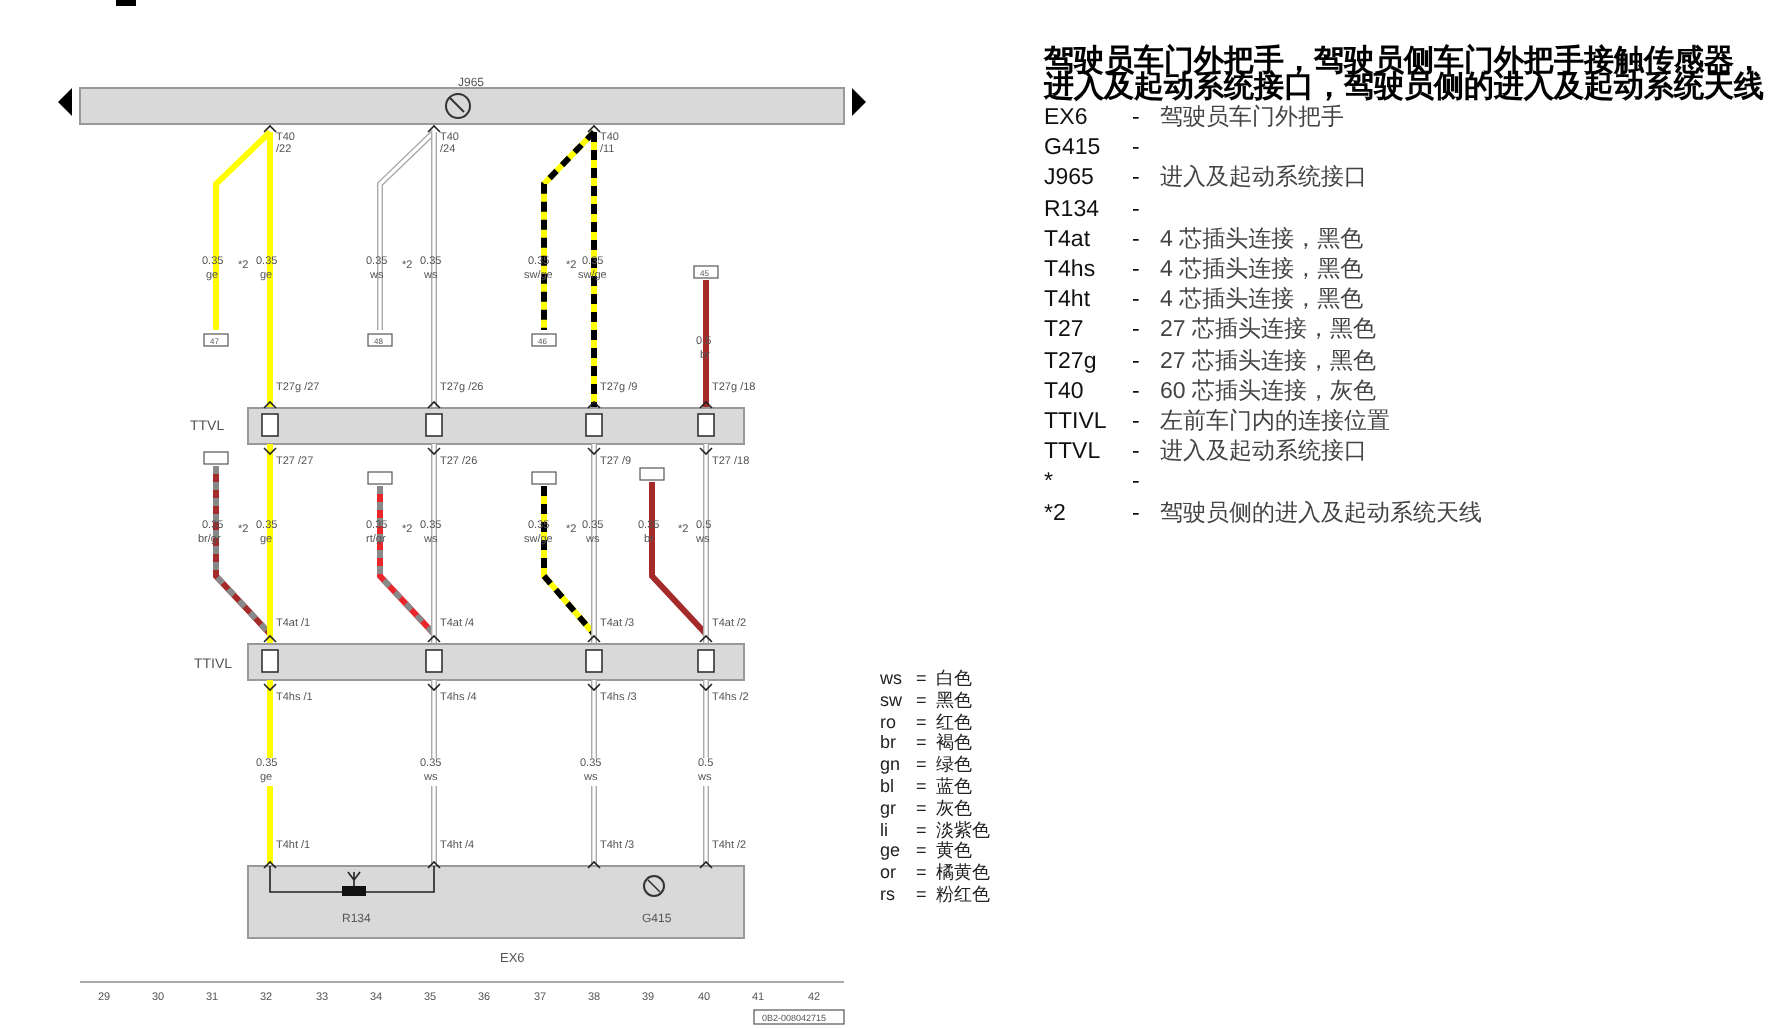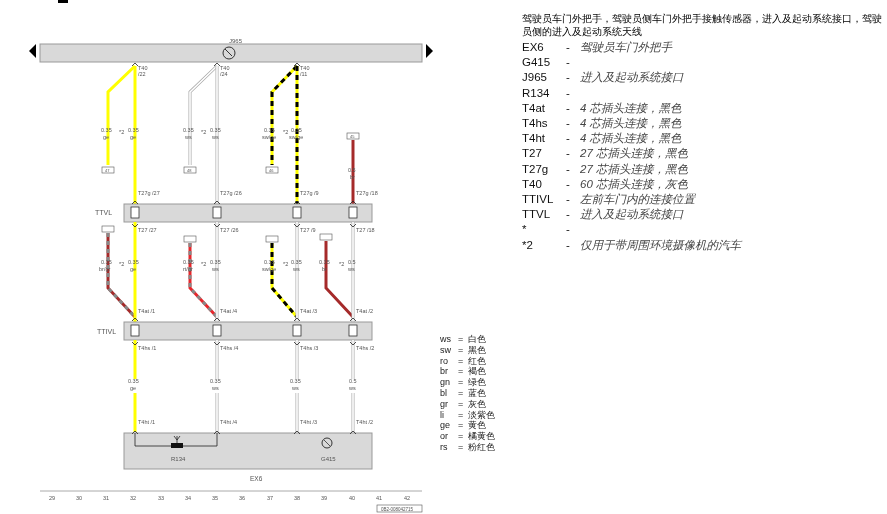--- a/index.html
+++ b/index.html
@@ -1,24 +1,24 @@
 <!DOCTYPE html>
 <html><head>
 <meta charset="utf-8">
 <style>
   html, body { margin:0; padding:0; background:#ffffff; }
   body { width:887px; height:514px; position:relative; overflow:hidden; font-family:"Liberation Sans", sans-serif; }
   #diagram { position:absolute; left:0; top:0; width:440px; height:514px; }
   #diagram text { font-family:"Liberation Sans", sans-serif; fill:#555; }
   .legend { position:absolute; left:522px; top:8px; width:360px; font-family:"Liberation Sans", sans-serif; color:#222; }
-  .legend-title { font-weight:normal; font-size:10px; line-height:13px; margin:4px 0 2px 0; color:#000; }
+  .legend-title { font-weight:bold; font-size:15px; line-height:13px; margin:16px 0 2px 0; color:#000; }
   .legend-row { display:flex; font-size:11.5px; line-height:15.2px; }
   .legend-code { width:44px; color:#111; }
   .legend-dash { width:14px; color:#111; }
-  .legend-desc { color:#444;font-style:italic; }
+  .legend-desc { color:#444; }
   .colors { position:absolute; left:440px; top:334px; font-family:"Liberation Sans", sans-serif; font-size:9px; line-height:10.8px; color:#222; }
   .color-row { display:flex; }
   .color-code { width:18px; }
   .color-eq { width:10px; }
 </style>
 </head>
 <body>
 
 <svg id="diagram" width="440" height="514" viewBox="0 0 440 514">
 
@@ -359,15 +359,15 @@
       <span class="legend-dash">-</span>
       <span class="legend-desc">进入及起动系统接口</span>
     </div>
   <div class="legend-row">
       <span class="legend-code">*</span>
       <span class="legend-dash">-</span>
     </div>
   <div class="legend-row">
       <span class="legend-code">*2</span>
       <span class="legend-dash">-</span>
-      <span class="legend-desc">仅用于带周围环境摄像机的汽车</span>
+      <span class="legend-desc">驾驶员侧的进入及起动系统天线</span>
     </div>
 </div>
 
 </body></html>

